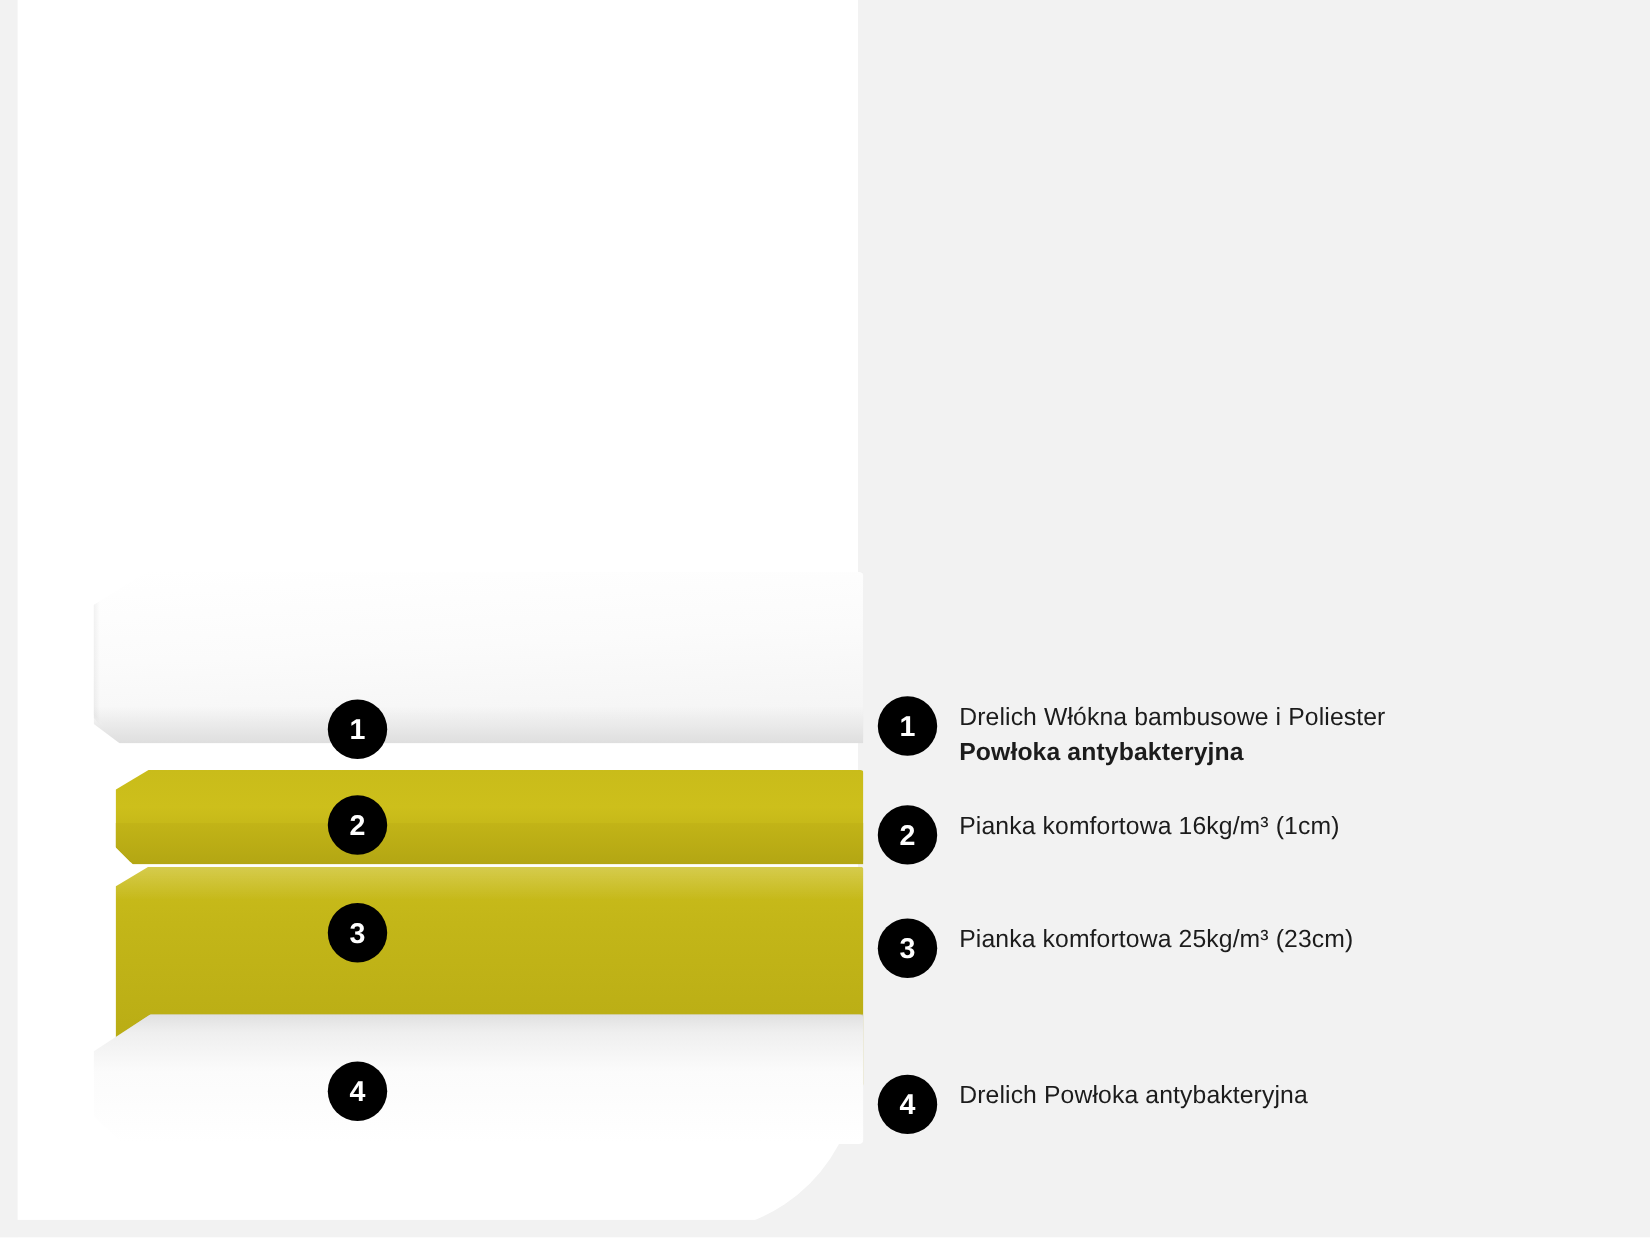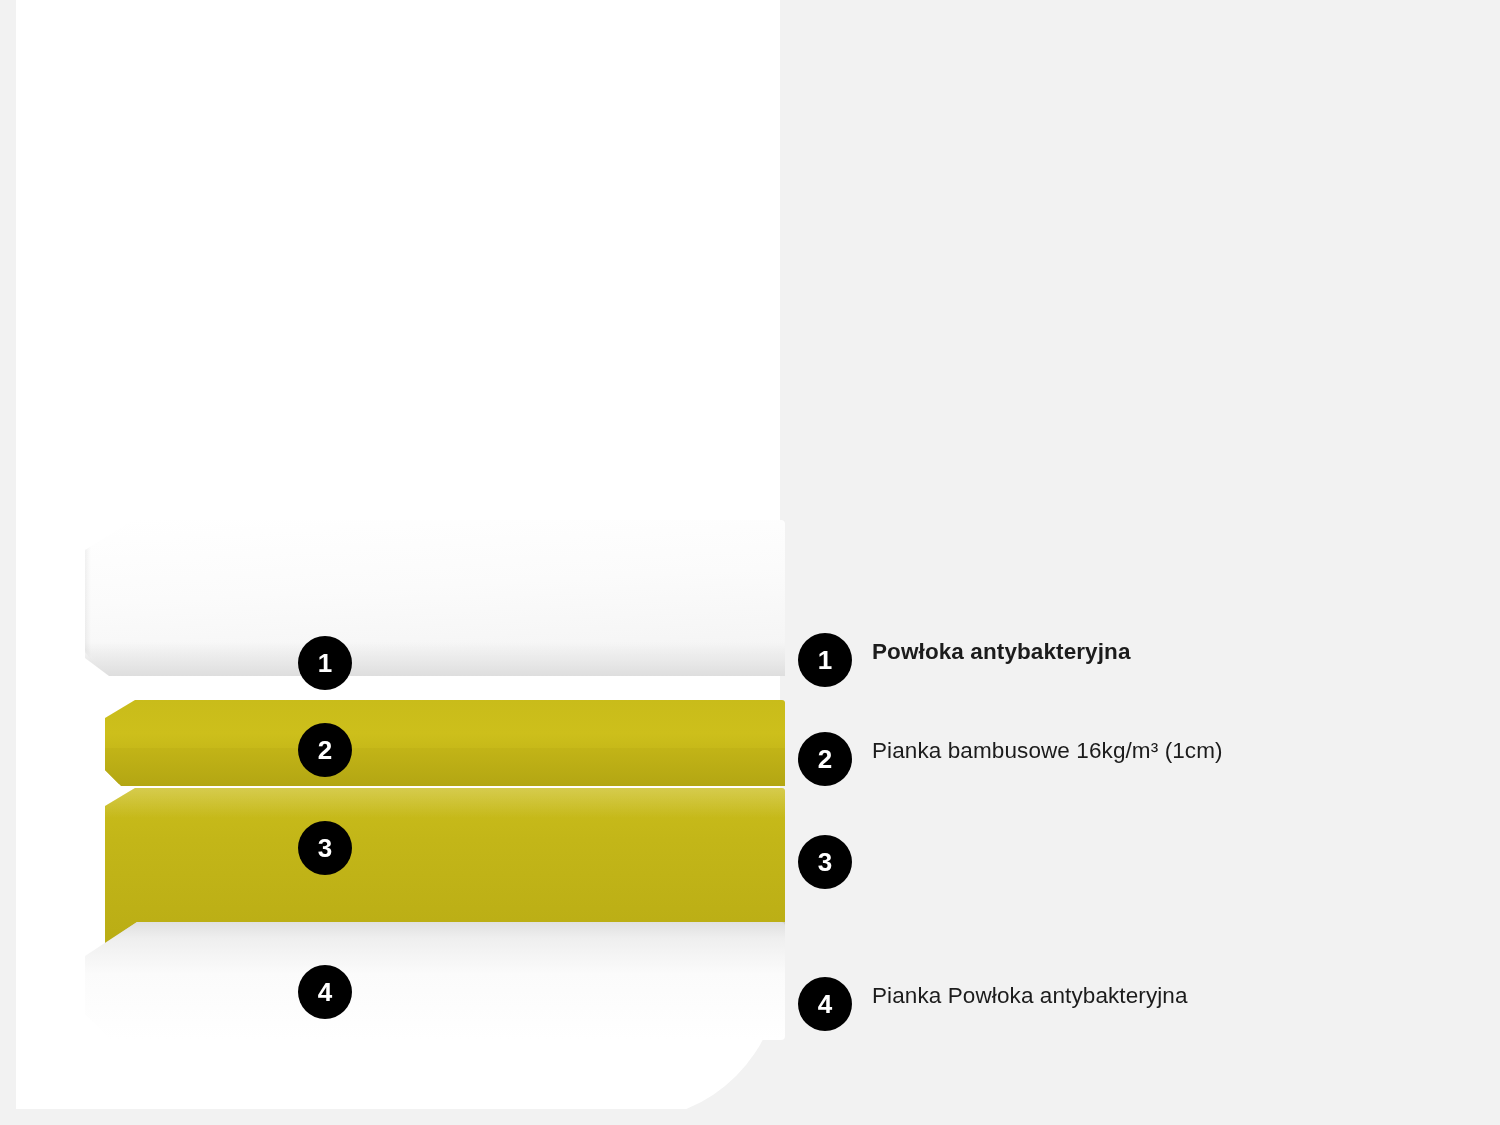--- a/index.html
+++ b/index.html
@@ -255,43 +255,47 @@
     </div>
   </div>
 
   <div id="legend">
 
     <div class="legend-row" style="top:18px;">
       <div class="legend-badge">
         <span>1</span>
       </div>
       <div class="legend-text">
+        <span>Drelich Włókna bambusowe i Poliester</span>
         <span class="line2">Powłoka antybakteryjna</span>
       </div>
     </div>
 
     <div class="legend-row" style="top:117px;">
       <div class="legend-badge">
         <span>2</span>
       </div>
       <div class="legend-text">
-        <span>Pianka bambusowe 16kg/m³ (1cm)</span>
+        <span>Pianka komfortowa 16kg/m³ (1cm)</span>
       </div>
     </div>
 
     <div class="legend-row" style="top:220px;">
       <div class="legend-badge">
         <span>3</span>
       </div>
+      <div class="legend-text">
+        <span>Pianka komfortowa 25kg/m³ (23cm)</span>
+      </div>
     </div>
 
     <div class="legend-row" style="top:362px;">
       <div class="legend-badge">
         <span>4</span>
       </div>
       <div class="legend-text">
-        <span>Pianka Powłoka antybakteryjna</span>
+        <span>Drelich Powłoka antybakteryjna</span>
       </div>
     </div>
 
   </div>
 
 </div>
 
 </body></html>

